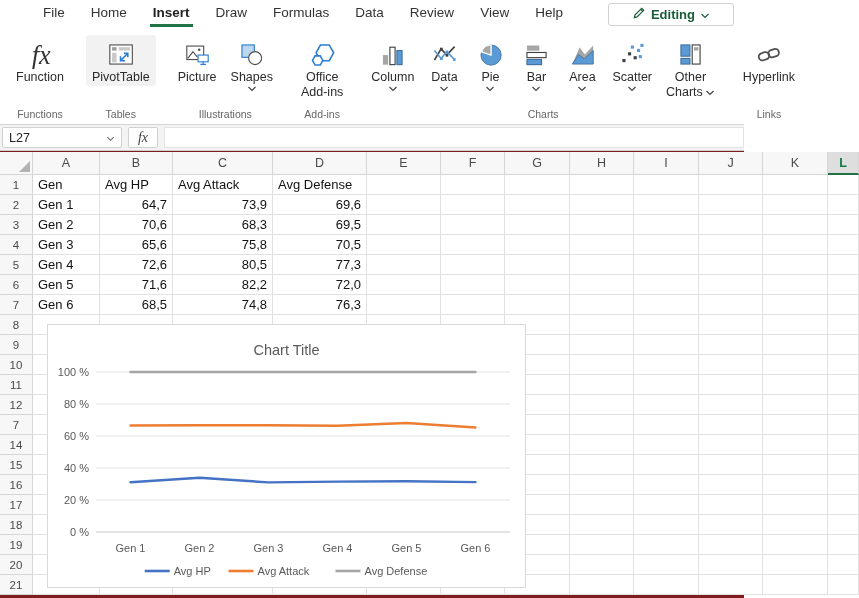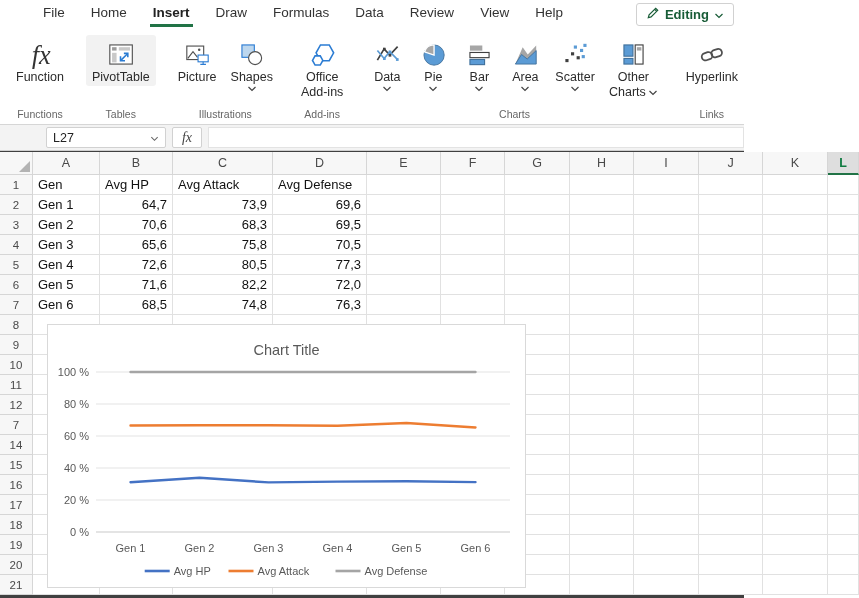--- a/index.html
+++ b/index.html
@@ -1,44 +1,44 @@
 <!DOCTYPE html>
 <html><head>
 <meta charset="utf-8">
 <style>
   * { box-sizing: border-box; margin: 0; padding: 0; }
   html,body { width: 859px; height: 598px; overflow: hidden; background:#fff;
     font-family: "Liberation Sans","DejaVu Sans",sans-serif; }
-  .app { position: relative; width: 744px; height: 598px; background:#404040; }
+  .app { position: relative; width: 744px; height: 598px; background:#7f1d1d; }
 
   
   .menubar { height:28px; display:flex; align-items:center; padding-left:30px; position:relative; background:#fff; }
   .tab { padding:0 13px; font-size:13.5px; color:#333; height:28px; line-height:26px; cursor:pointer; position:relative; }
   .tab.active { font-weight:700; color:#222; }
   .tab.active::after { content:""; position:absolute; left:10px; right:10px; bottom:1px; height:3px; background:#217346; }
   .editing-btn { position:absolute; right:10px; top:3px; height:23px; display:flex; align-items:center; gap:5px;
-    border:1px solid #D1D1D1; border-radius:3px; background:#fff; padding:0 9px; color:#185C37; font-size:13px; font-weight:700; cursor:pointer; }
+    border:1px solid #D1D1D1; border-radius:3px; background:#fff; padding:0 23px; color:#185C37; font-size:13px; font-weight:700; cursor:pointer; }
 
   
   .ribbon { height:97px; display:flex; align-items:stretch; border-bottom:1px solid #D6D6D6; background:#fff; padding-left:4px; }
   .rgroup { display:flex; flex-direction:column; align-items:center; padding:0 6px; }
   .gitems { flex:1; display:flex; align-items:flex-start; gap:2px; padding-top:7px; }
   .gname { font-size:10.5px; color:#666; padding:2px 0 4px; white-space:nowrap; }
   .rdiv { width:1px; background:#E1E1E1; margin:8px 2px 6px; }
   .ritem { display:flex; flex-direction:column; align-items:center; padding:3px 6px 1px; border-radius:3px; cursor:pointer; min-width:44px; }
   .ritem.hl { background:#F2F2F2; }
   .ricon { height:32px; display:flex; align-items:center; justify-content:center; }
   .rlabel { font-size:12.5px; color:#2b2b2b; line-height:15px; text-align:center; white-space:nowrap; }
   .rchev { height:10px; display:flex; align-items:flex-start; justify-content:center; margin-top:1px; }
   .inline-chev { display:inline-block; margin-left:2px; }
 
   
   .fbar { height:26px; background:#F3F3F3; display:flex; align-items:center; padding:2px 0 2px 2px; border-bottom:1px solid #CFCFCF; }
   .namebox { width:120px; height:21px; background:#fff; border:1px solid #D1D1D1; border-radius:2px;
-    display:flex; align-items:center; padding:0 6px; font-size:12.5px; color:#222; cursor:pointer;margin-left:44px; }
+    display:flex; align-items:center; padding:0 6px; font-size:12.5px; color:#222; cursor:pointer; }
   .namebox .nb-text { flex:1; }
   .fxbtn { width:30px; height:21px; margin-left:6px; background:#fff; border:1px solid #D1D1D1; border-radius:2px;
     display:flex; align-items:center; justify-content:center; font-family:"Liberation Serif","DejaVu Serif",serif;
     font-style:italic; font-size:14px; color:#444; cursor:pointer; }
   .finput { flex:1; height:21px; margin-left:6px; background:#fff; border:1px solid #E3E3E3; font-size:12.5px; padding:0 6px; color:#222; }
 
   
   .sheet { position:absolute; left:0; top:152px; width:859px; height:446px; }
   .grid { display:grid; }
   .hc, .rc, .cc { border-right:1px solid #E1E1E1; border-bottom:1px solid #E1E1E1; overflow:hidden; white-space:nowrap; }
@@ -163,20 +163,35 @@
               </svg>
             </span>
             <span class="rlabel">Office<br>Add-ins</span>
           </div>
         </div>
         <div class="gname">Add-ins</div>
       </div>
       <div class="rdiv"></div>
       <div class="rgroup">
         <div class="gitems">
+          <div class="ritem">
+            <span class="ricon">
+              <svg width="27" height="27" viewBox="0 0 24 24">
+                <rect x="3.5" y="12.5" width="4.6" height="8.5" fill="#A6A6A6"></rect>
+                <rect x="9.7" y="5.5" width="4.6" height="15.5" fill="#fff" stroke="#404040"></rect>
+                <rect x="15.9" y="8.5" width="4.6" height="12.5" fill="#5B9BD5" stroke="#41719C"></rect>
+              </svg>
+            </span>
+            <span class="rlabel">Column</span>
+            <span class="rchev">
+              <svg width="10" height="6" viewBox="0 0 10 6">
+                <path d="M1.5 1 L5 4.5 L8.5 1" stroke="#444" stroke-width="1.2" fill="none"></path>
+              </svg>
+            </span>
+          </div>
           <div class="ritem">
             <span class="ricon">
               <svg width="27" height="27" viewBox="0 0 24 24">
                 <path d="M3 17 L9 7 L14 12.5 L21 5" stroke="#404040" stroke-width="1.5" fill="none"></path>
                 <rect x="8" y="6" width="2.4" height="2.4" fill="#404040"></rect>
                 <rect x="13" y="11.5" width="2.4" height="2.4" fill="#404040"></rect>
                 <path d="M3 8.5 L9 15.5 L14 9.5 L21 16.5" stroke="#5B9BD5" stroke-width="1.5" fill="none"></path>
                 <rect x="8" y="14.5" width="2.4" height="2.4" fill="#5B9BD5"></rect>
                 <rect x="13" y="8.5" width="2.4" height="2.4" fill="#5B9BD5"></rect>
                 <rect x="19.5" y="15.3" width="2.4" height="2.4" fill="#5B9BD5"></rect>

